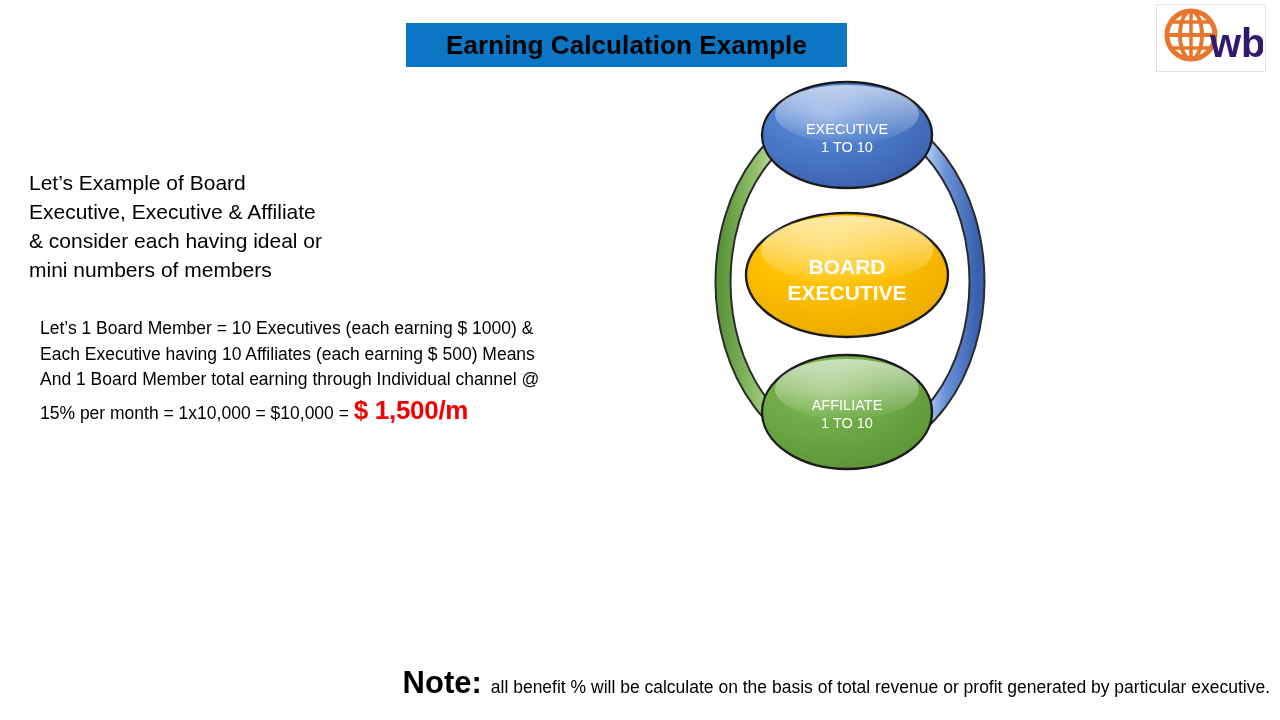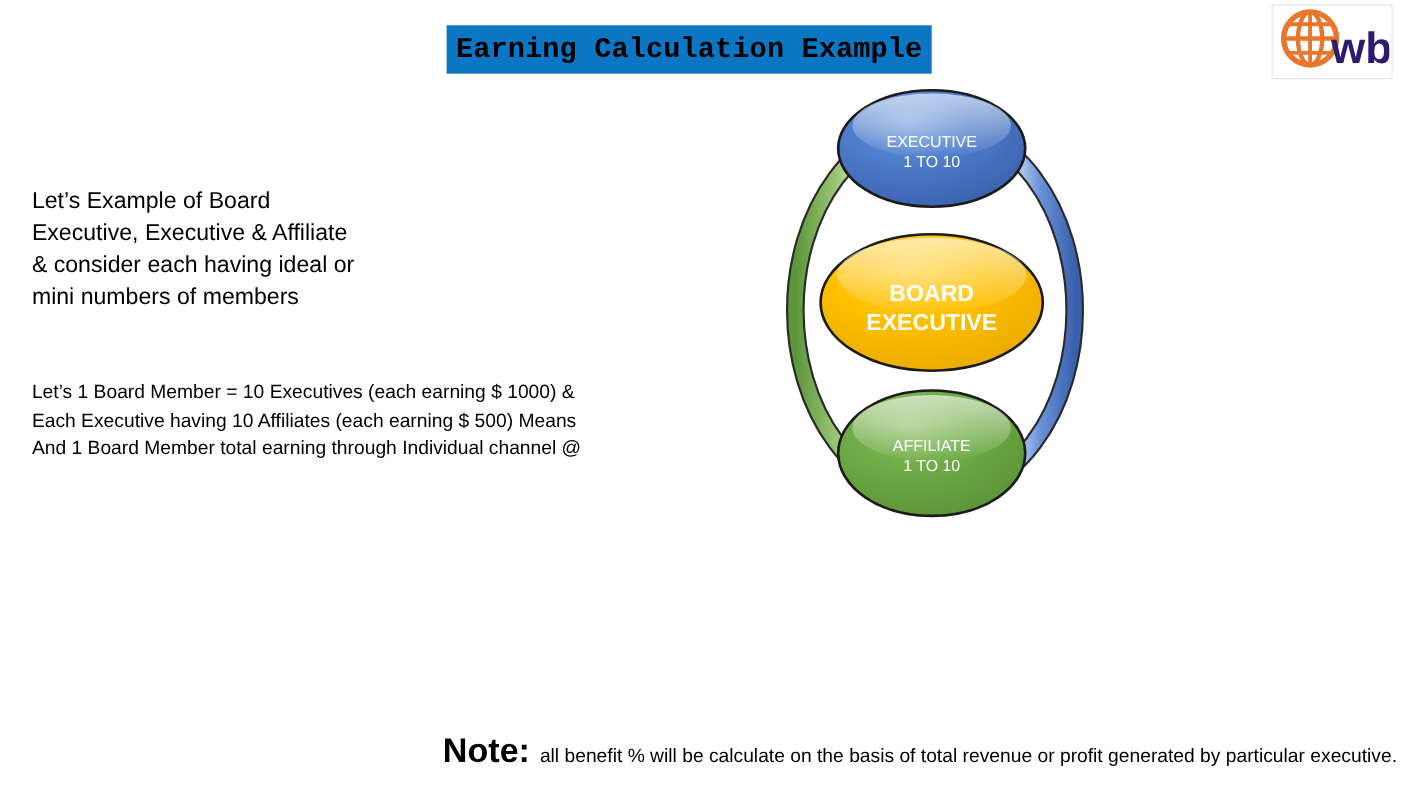--- a/index.html
+++ b/index.html
@@ -20,21 +20,20 @@
   #title-banner {
     position: absolute;
     left: 406px;
     top: 23px;
     width: 441px;
     height: 44px;
     background: #0b76c4;
     display: flex;
     align-items: center;
     justify-content: center;
-    font-family: Liberation Mono, monospace;
   }
   #title-text {
     font-size: 26px;
     font-weight: bold;
     color: #000000;
     letter-spacing: 0.1px;
     white-space: nowrap;
   }
 
   
@@ -55,27 +54,26 @@
     left: 29px;
     top: 168px;
     width: 400px;
     font-size: 21px;
     line-height: 29px;
     color: #000000;
     white-space: pre-line;
   }
   #detail-block {
     position: absolute;
-    left: 29px;
+    left: 40px;
     top: 316px;
     width: 630px;
     font-size: 17.5px;
     line-height: 25.5px;
     color: #000000;
-    margin-top: 28px;
   }
   .detail-line { white-space: nowrap; }
   .detail-line.tall { line-height: 35px; }
   .money {
     color: #f40000;
     font-weight: bold;
     font-size: 26px;
     letter-spacing: -0.3px;
   }
 
@@ -143,20 +141,23 @@
 
 <div id="intro-block">Let’s Example of Board
 Executive, Executive &amp; Affiliate
 &amp; consider each having ideal or
 mini numbers of members</div>
 
 <div id="detail-block">
   <div class="detail-line">Let’s 1 Board Member = 10 Executives (each earning $ 1000) &amp;</div>
   <div class="detail-line">Each Executive having 10 Affiliates (each earning $ 500) Means</div>
   <div class="detail-line">And 1 Board Member total earning through Individual channel @</div>
+  <div class="detail-line tall">
+    <span>15% per month = 1x10,000 = $10,000 = </span><span class="money">$ 1,500/m</span>
+  </div>
 </div>
 
 <div id="diagram">
   <svg width="330" height="420" viewBox="0 0 330 420">
     <defs>
       <linearGradient id="gradBlueArc" x1="0" y1="0" x2="1" y2="0">
         <stop offset="0%" stop-color="#3c66b5"></stop>
         <stop offset="35%" stop-color="#7fa3e0"></stop>
         <stop offset="55%" stop-color="#cfe0f8"></stop>
         <stop offset="75%" stop-color="#6b92d8"></stop>

